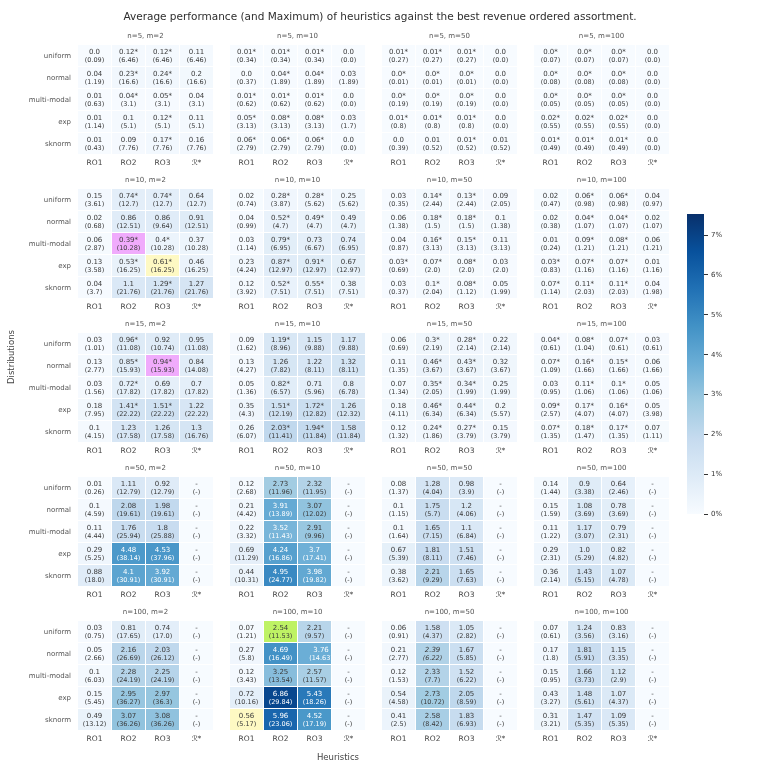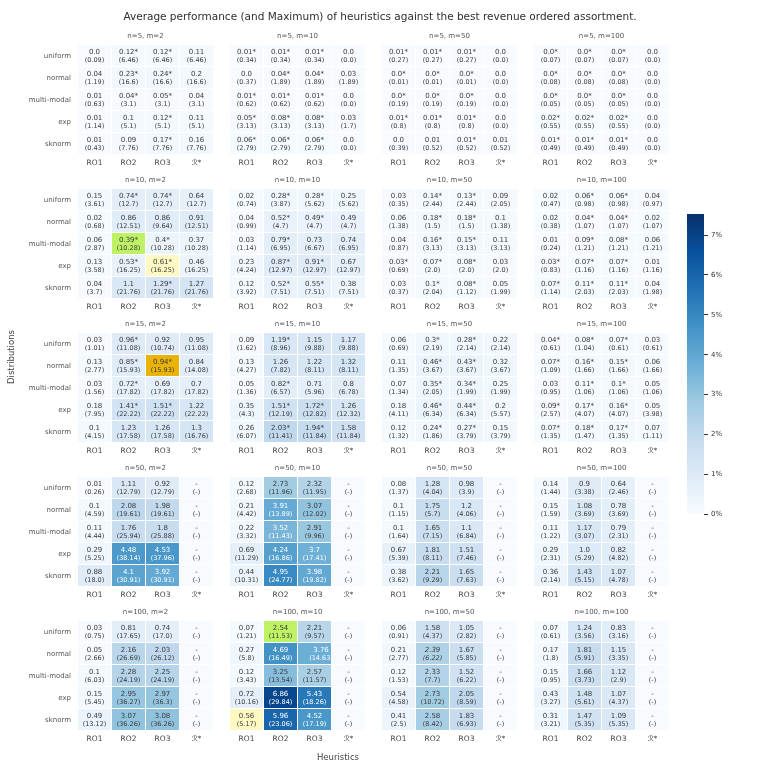--- a/index.html
+++ b/index.html
@@ -454,21 +454,21 @@
               <span class="m">(9.64)</span>
             </div>
             <div class="cell" style="background: rgb(223, 236, 247);">
               <span class="v">0.91</span>
               <span class="m">(12.51)</span>
             </div>
             <div class="cell" style="background: rgb(245, 250, 254);">
               <span class="v">0.06</span>
               <span class="m">(2.87)</span>
             </div>
-            <div class="cell" style="background: #bef264;">
+            <div class="cell" style="background: #f0abfc;">
               <span class="v">0.39*</span>
               <span class="m">(10.28)</span>
             </div>
             <div class="cell" style="background: rgb(236, 244, 252);">
               <span class="v">0.4*</span>
               <span class="m">(10.28)</span>
             </div>
             <div class="cell" style="background: rgb(237, 245, 252);">
               <span class="v">0.37</span>
               <span class="m">(10.28)</span>
@@ -816,21 +816,21 @@
               <span class="m">(11.08)</span>
             </div>
             <div class="cell" style="background: rgb(244, 249, 254);">
               <span class="v">0.13</span>
               <span class="m">(2.77)</span>
             </div>
             <div class="cell" style="background: rgb(224, 237, 248);">
               <span class="v">0.85*</span>
               <span class="m">(15.93)</span>
             </div>
-            <div class="cell" style="background: #eab308;">
+            <div class="cell" style="background: #f0abfc;">
               <span class="v">0.94*</span>
               <span class="m">(15.93)</span>
             </div>
             <div class="cell" style="background: rgb(225, 237, 248);">
               <span class="v">0.84</span>
               <span class="m">(14.08)</span>
             </div>
             <div class="cell" style="background: rgb(246, 250, 255);">
               <span class="v">0.03</span>
               <span class="m">(1.56)</span>

